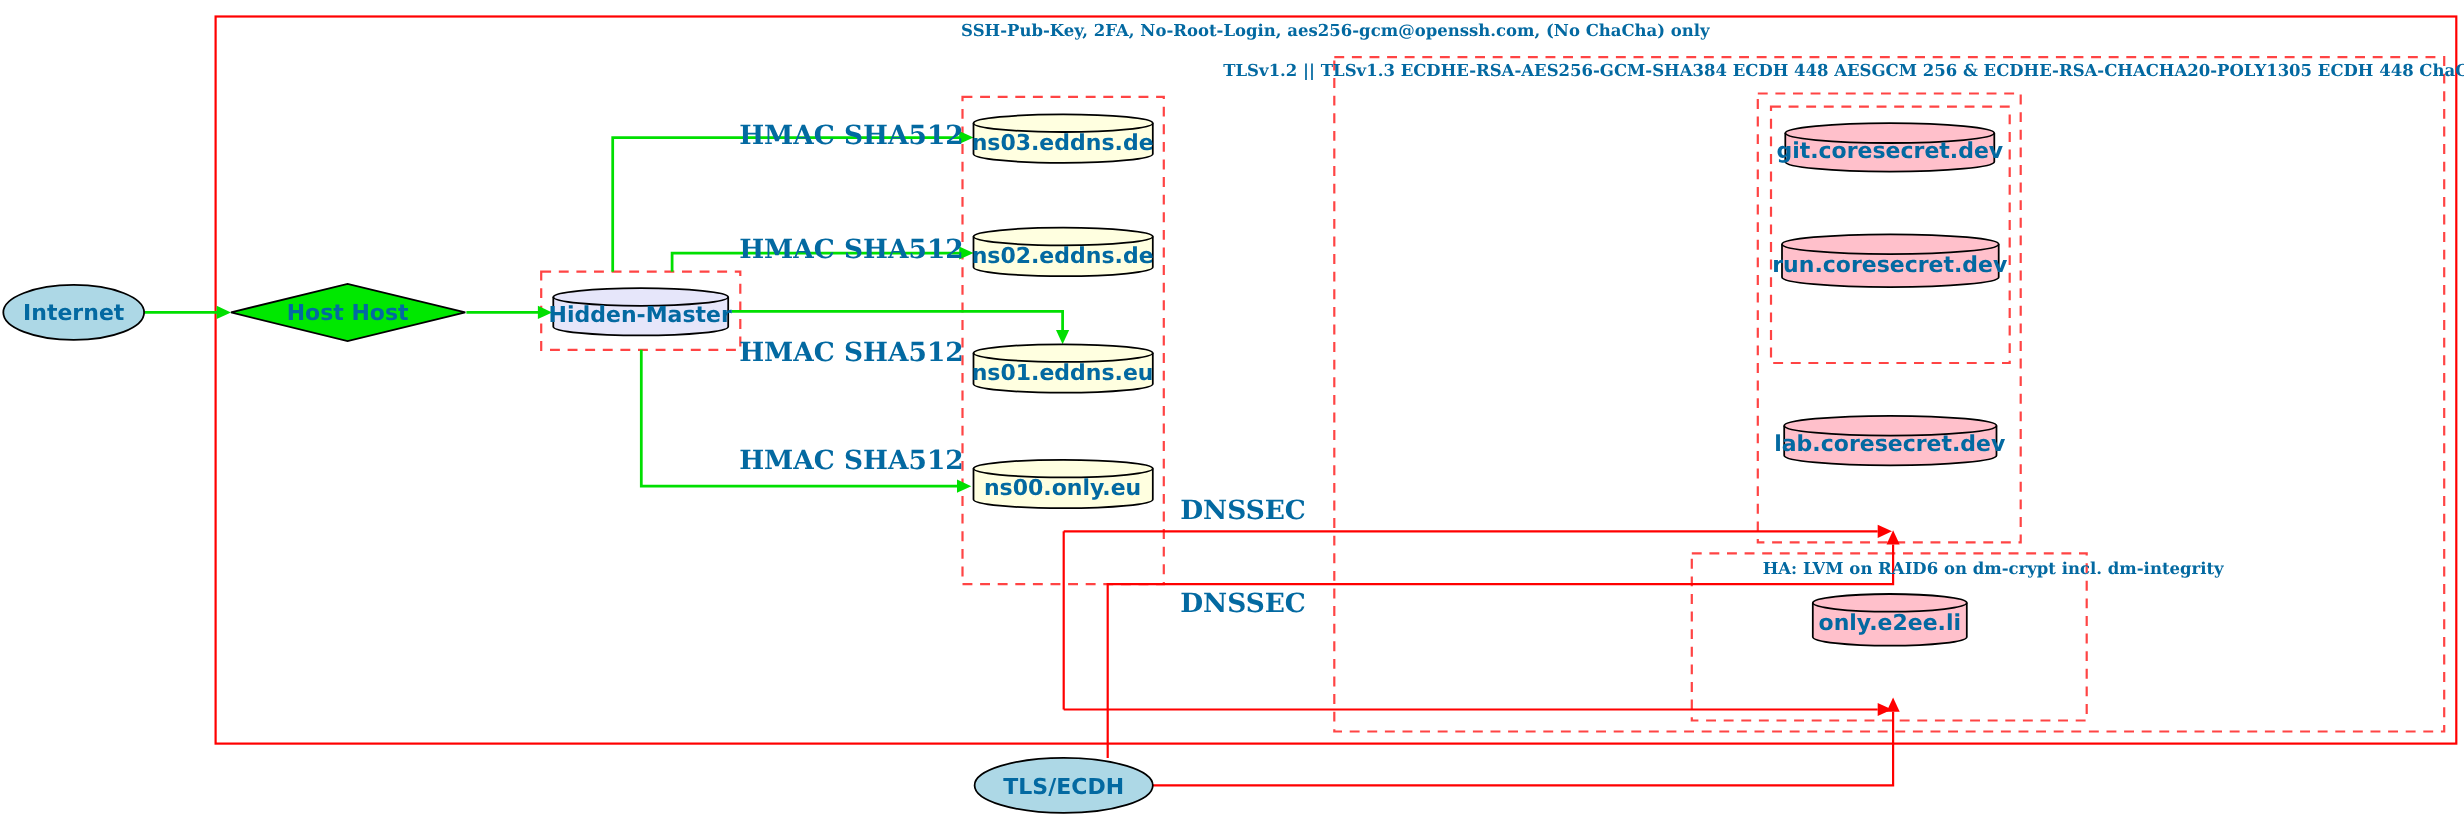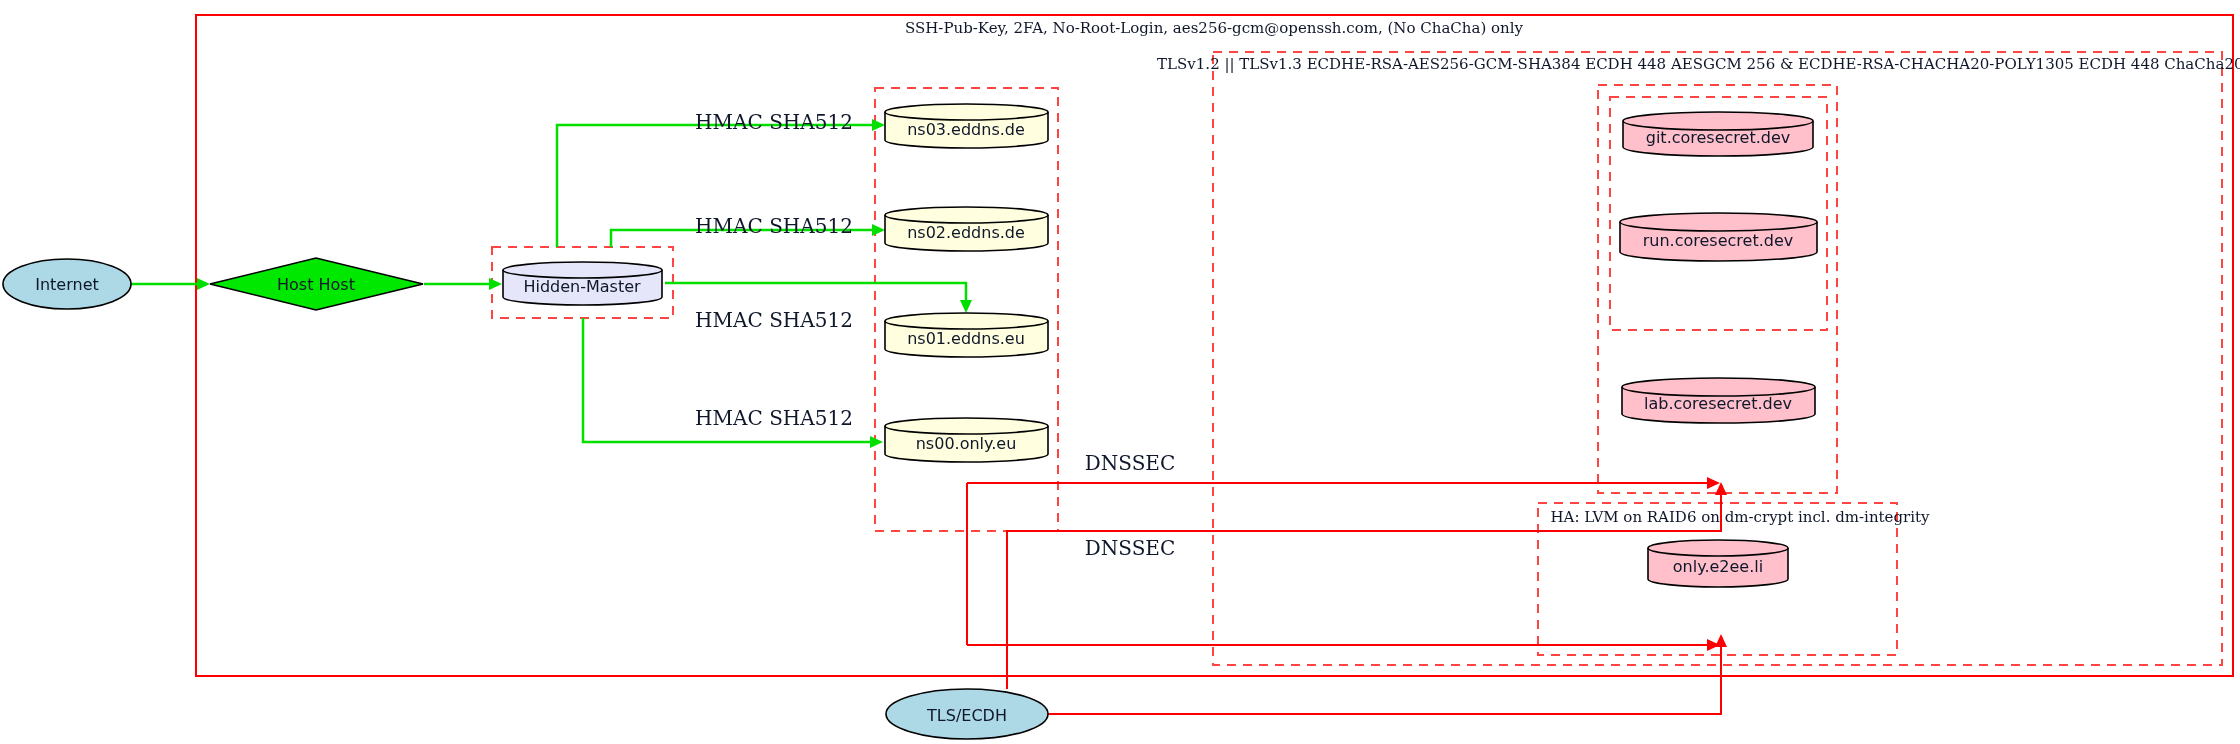--- a/index.html
+++ b/index.html
@@ -1,21 +1,21 @@
 <!DOCTYPE html>
 <html><head>
 <meta charset="utf-8">
 <style>
   html,body{margin:0;padding:0;background:#ffffff;}
   .canvas{position:relative;width:2240px;height:744px;background:#ffffff;overflow:hidden;
           font-family:"DejaVu Sans",sans-serif;}
   svg.layer{position:absolute;left:0;top:0;}
-  .lbl{position:absolute;transform:translate(-50%,-50%);white-space:nowrap;color:#0f172a;}
-  .node-lbl{font-family:"DejaVu Sans",sans-serif;font-size:16px;}
-  .edge-lbl{font-family:"DejaVu Serif",serif;font-size:20px;}
+  .lbl{position:absolute;transform:translate(-50%,-50%);white-space:nowrap;color:#0369a1;font-weight:bold;}
+  .node-lbl{font-family:"DejaVu Sans",sans-serif;font-size:20px;}
+  .edge-lbl{font-family:"DejaVu Serif",serif;font-size:24px;}
   .cluster-lbl{font-family:"DejaVu Serif",serif;font-size:15px;}
 </style>
 </head>
 <body>
 
 <div class="canvas">
 
   <svg class="layer" width="2240" height="744" viewBox="0 0 2240 744">
 
     <rect x="196" y="15" width="2037" height="661" fill="none" stroke-width="2" stroke="#ff0000"></rect>
@@ -98,21 +98,21 @@
     <g stroke="#000" stroke-width="1.6">
       <path d="M1648,548 A70,8 0 0 1 1788,548 L1788,579 A70,8 0 0 1 1648,579 Z" fill="#ffc0cb"></path>
       <path d="M1648,548 A70,8 0 0 0 1788,548" fill="none"></path>
     </g>
 
     <ellipse cx="967" cy="714" rx="81" ry="25" stroke="#000" stroke-width="1.6" fill="#add8e6"></ellipse>
   </svg>
 
   <div class="lbl cluster-lbl" style="left:1214px;top:28px;">SSH-Pub-Key, 2FA, No-Root-Login, aes256-gcm@openssh.com, (No ChaCha) only</div>
   <div class="lbl cluster-lbl" style="left:1717px;top:64px;">TLSv1.2 || TLSv1.3 ECDHE-RSA-AES256-GCM-SHA384 ECDH 448 AESGCM 256 &amp; ECDHE-RSA-CHACHA20-POLY1305 ECDH 448 ChaCha20 256</div>
-  <div class="lbl cluster-lbl" style="left:1740px;top:517px;">HA: LVM on RAID6 on dm-crypt incl. dm-integrity</div>
+  <div class="lbl cluster-lbl" style="left:1812px;top:517px;">HA: LVM on RAID6 on dm-crypt incl. dm-integrity</div>
 
   <div class="lbl edge-lbl" style="left:774px;top:122px;">HMAC SHA512</div>
   <div class="lbl edge-lbl" style="left:774px;top:226px;">HMAC SHA512</div>
   <div class="lbl edge-lbl" style="left:774px;top:320px;">HMAC SHA512</div>
   <div class="lbl edge-lbl" style="left:774px;top:418px;">HMAC SHA512</div>
   <div class="lbl edge-lbl" style="left:1130px;top:463px;">DNSSEC</div>
   <div class="lbl edge-lbl" style="left:1130px;top:548px;">DNSSEC</div>
 
   <div class="lbl node-lbl" style="left:67px;top:284px;">Internet</div>
   <div class="lbl node-lbl" style="left:316px;top:284px;">Host Host</div>

